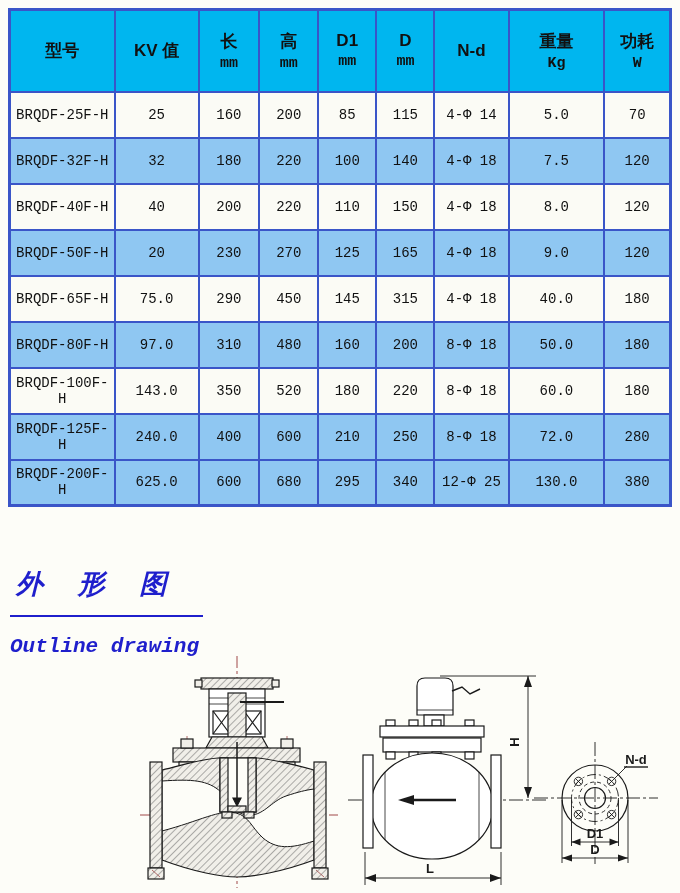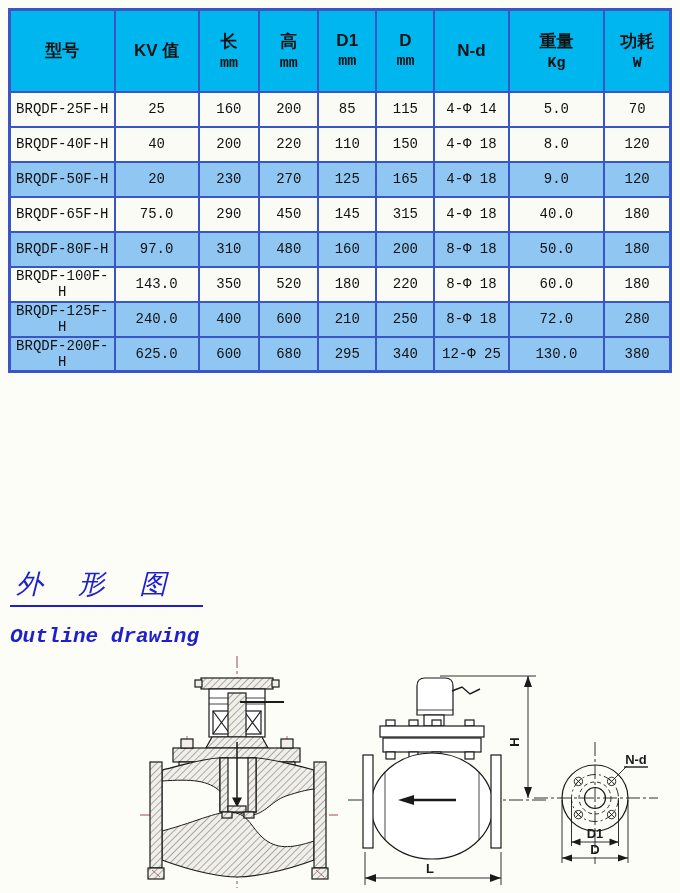--- a/index.html
+++ b/index.html
@@ -16,31 +16,31 @@
   .tbl-wrap{position:absolute;left:8px;top:8px;width:664px;}
   table.spec{width:100%;border-collapse:collapse;table-layout:fixed;
              border:3px solid var(--table-border);padding-left:44px;}
   table.spec th,table.spec td{border:2px solid var(--table-border);
     text-align:center;vertical-align:middle;color:#111;padding:0 2px;}
   table.spec thead tr{height:82px;}
   table.spec th{background:var(--header-bg);font-weight:bold;font-size:17px;
     font-family:"Liberation Sans",sans-serif;}
   .h-sub{font-size:15px;font-weight:bold;margin-top:2px;
     font-family:"Liberation Mono",monospace;}
-  table.spec tbody tr{height:35px;background:var(--row-white);}
+  table.spec tbody tr{height:46px;background:var(--row-white);}
   table.spec tbody tr.alt{background:var(--row-blue);}
   table.spec td{font-family:"Liberation Mono",monospace;font-size:14px;
     letter-spacing:0;}
 
   
   .sec-title{position:absolute;left:10px;top:566px;}
   .title-cn{display:inline-block;color:var(--title-blue);
-    font-family:"Liberation Serif",serif;font-style:italic;font-weight:normal;
+    font-family:"Liberation Serif",serif;font-style:italic;font-weight:bold;
     font-size:27px;letter-spacing:14px;border-bottom:2px solid var(--title-blue);
-    padding:0 22px 3px 6px;}
+    padding:0 22px 13px 6px;}
   .title-en{color:var(--title-blue);font-family:"Liberation Mono",monospace;
     font-style:italic;font-weight:bold;font-size:21px;margin-top:18px;}
 
   
   .drawing{position:absolute;left:0;top:648px;width:680px;height:245px;}
   svg text{font-family:"Liberation Sans",sans-serif;fill:var(--line-black);}
   .dimtxt{font-weight:bold;font-size:13px;}
 </style>
 </head>
 <body>
@@ -102,20 +102,31 @@
             <td>BRQDF-25F-H</td>
             <td>25</td>
             <td>160</td>
             <td>200</td>
             <td>85</td>
             <td>115</td>
             <td>4-Φ 14</td>
             <td>5.0</td>
             <td>70</td>
           </tr>
+          <tr class="alt">
+            <td>BRQDF-32F-H</td>
+            <td>32</td>
+            <td>180</td>
+            <td>220</td>
+            <td>100</td>
+            <td>140</td>
+            <td>4-Φ 18</td>
+            <td>7.5</td>
+            <td>120</td>
+          </tr>
           <tr>
             <td>BRQDF-40F-H</td>
             <td>40</td>
             <td>200</td>
             <td>220</td>
             <td>110</td>
             <td>150</td>
             <td>4-Φ 18</td>
             <td>8.0</td>
             <td>120</td>

